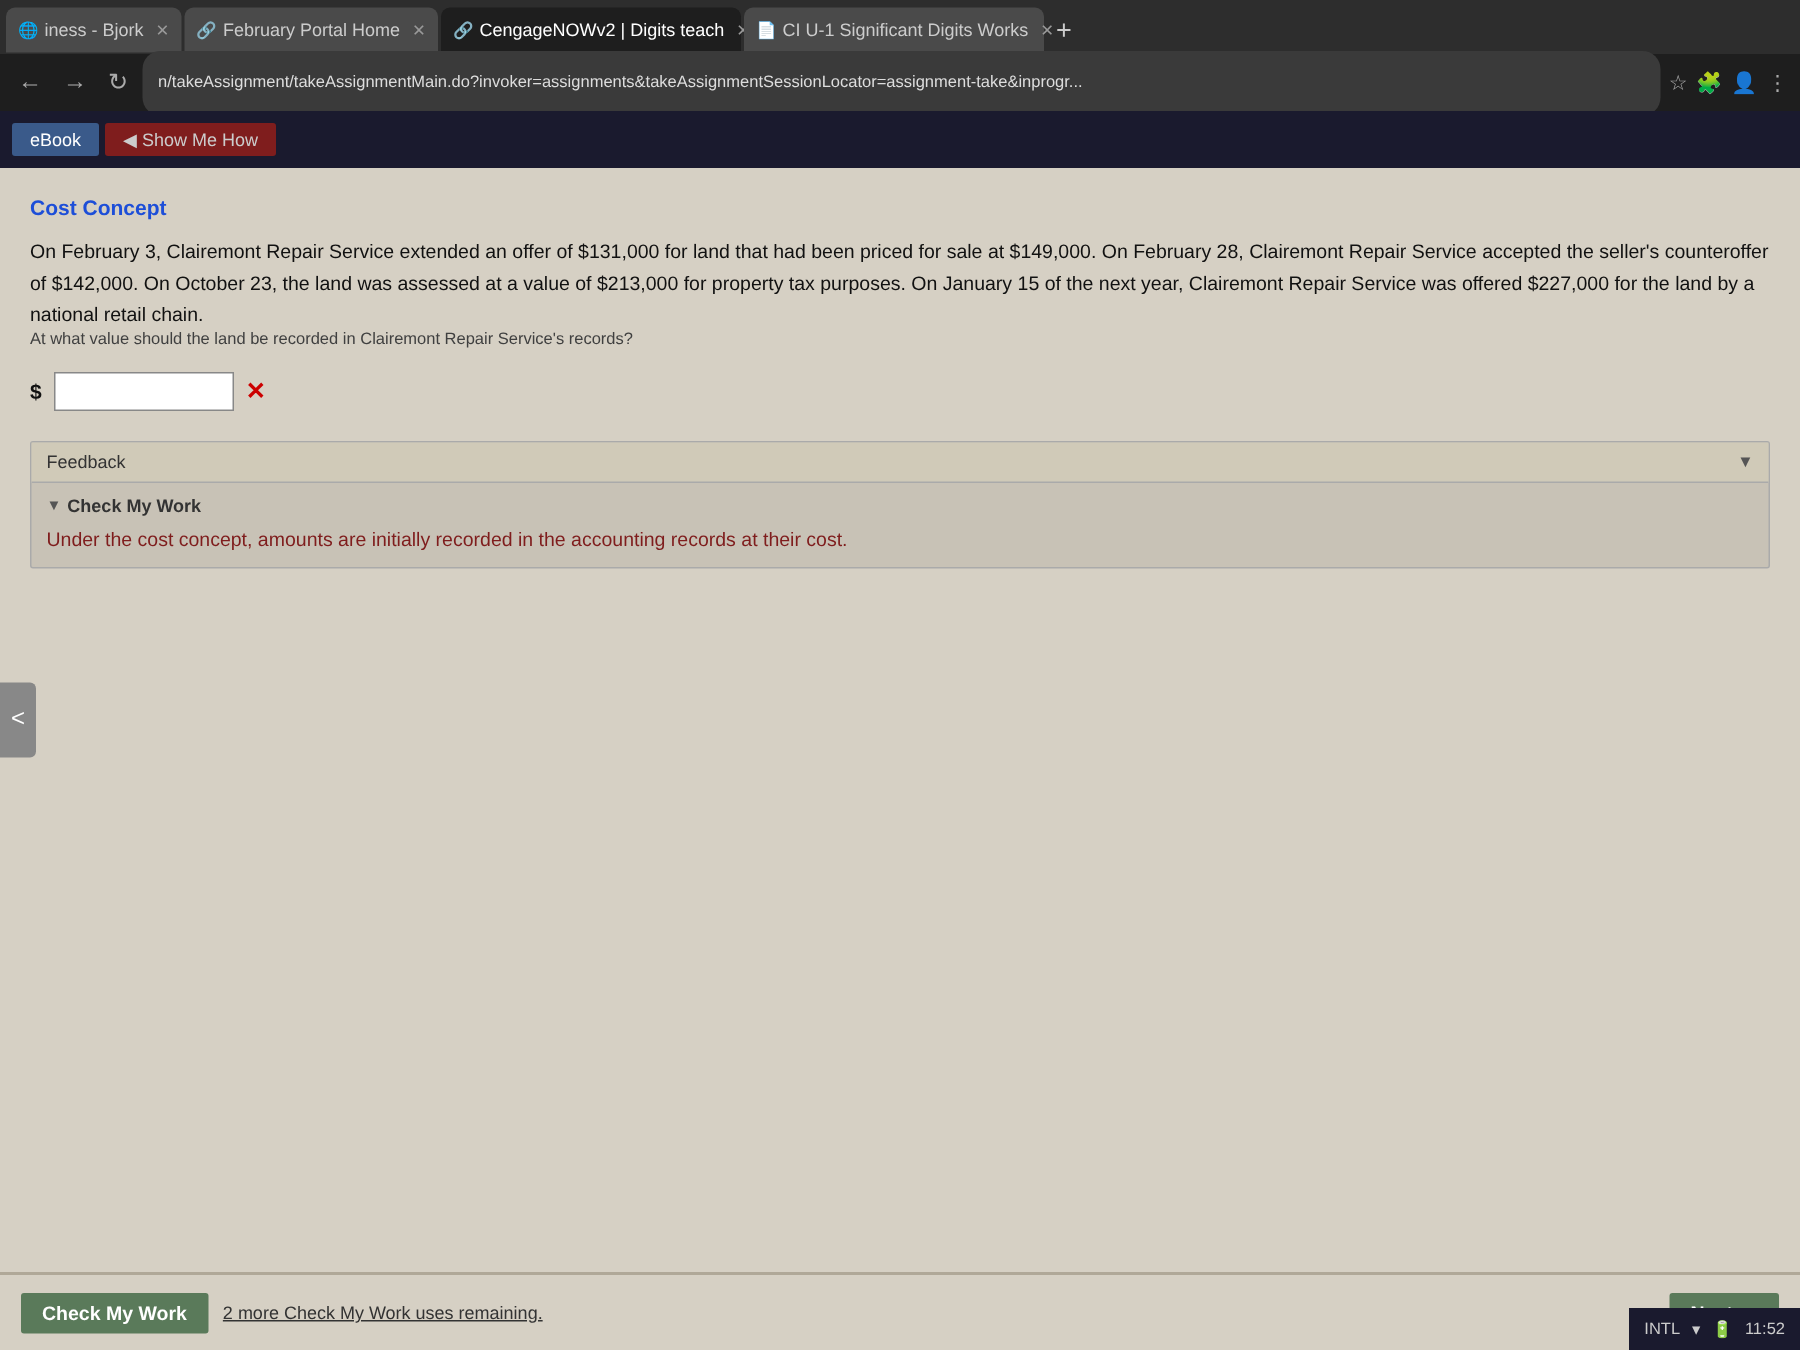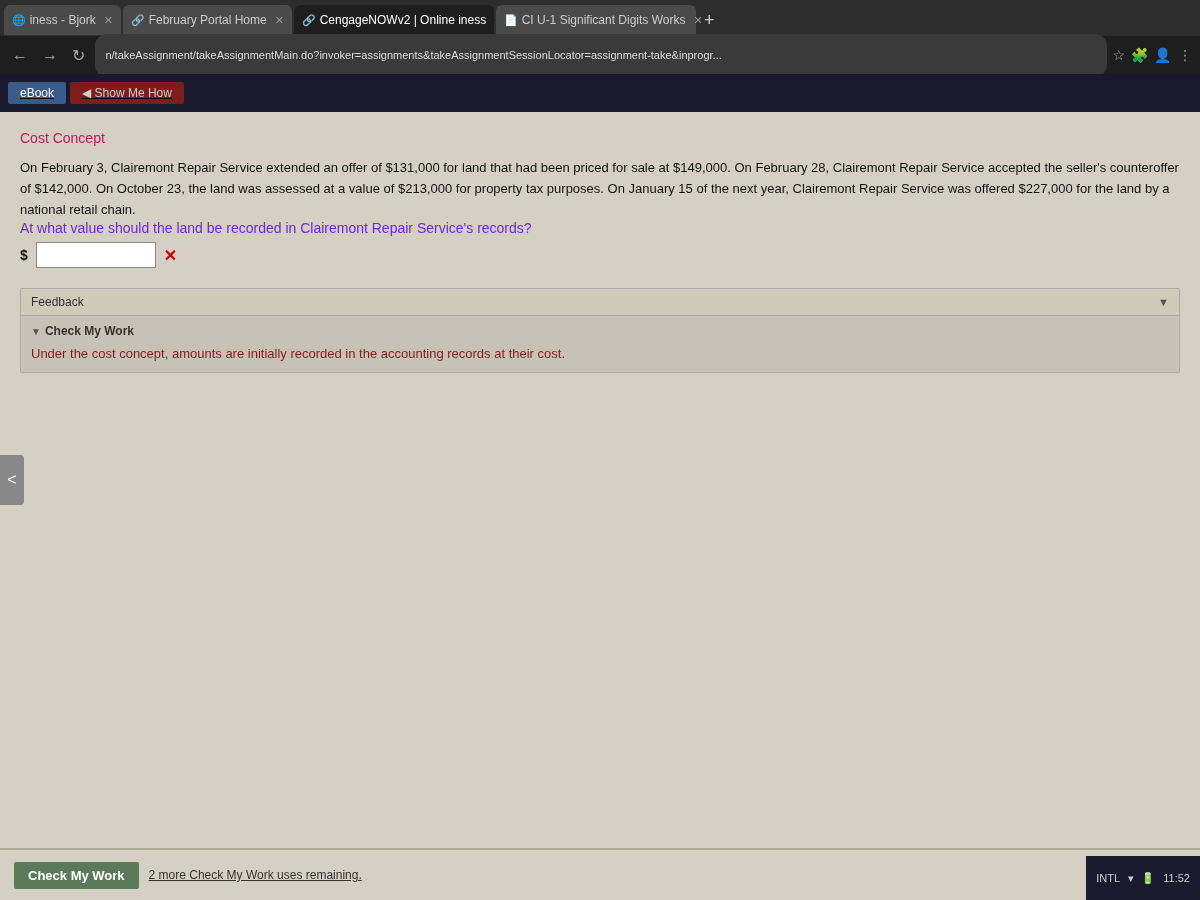--- a/index.html
+++ b/index.html
@@ -75,21 +75,20 @@
     }
 
     
     .app-toolbar {
       display: flex;
       align-items: center;
       background: #1a1a2e;
       height: 38px;
       padding: 0 8px;
       gap: 4px;
-      text-decoration: underline;
     }
     .toolbar-btn {
       background: #7f1d1d;
       border: none;
       color: #ccc;
       font-size: 12px;
       padding: 4px 12px;
       cursor: pointer;
       border-radius: 2px;
     }
@@ -103,35 +102,35 @@
       background: #d6d0c4;
       margin: 0;
       padding: 18px 20px 14px 20px;
       flex: 1;
       overflow-y: auto;
       position: relative;
     }
 
     .section-title {
       font-size: 14px;
-      font-weight: normal;
-      color: #be185d;
+      font-weight: bold;
+      color: #1d4ed8;
       margin-bottom: 12px;
     }
 
     .question-text {
       font-size: 13px;
       color: #111;
       line-height: 1.6;
     }
 
     .question-prompt {
-      font-size: 14px;
-      color: #6d28d9;
-      margin-bottom: 6px;
+      font-size: 11px;
+      color: #404040;
+      margin-bottom: 16px;
       font-weight: 500;
     }
 
     .answer-row {
       display: flex;
       align-items: center;
       gap: 8px;
       margin-bottom: 20px;
     }
     .dollar-sign {
@@ -262,42 +261,42 @@
       position: fixed;
       bottom: 0;
       right: 0;
       background: #1a1a2e;
       color: #ccc;
       font-size: 11px;
       padding: 3px 10px;
       display: flex;
       align-items: center;
       gap: 8px;
-      height: 44px;
+      height: 28px;
     }
     .tray-item { color: #ccc; }
   </style>
 </head>
 <body>
 
 <div class="browser-chrome">
   <div class="tab-bar">
     <div class="tab">
       <span class="tab-icon">🌐</span>
       <span>iness - Bjork</span>
       <span class="tab-close">✕</span>
     </div>
     <div class="tab">
       <span class="tab-icon">🔗</span>
       <span>February Portal Home</span>
       <span class="tab-close">✕</span>
     </div>
     <div class="tab active">
       <span class="tab-icon">🔗</span>
-      <span>CengageNOWv2 | Online iness</span>
+      <span>CengageNOWv2 | Digits teach</span>
       <span class="tab-close">✕</span>
     </div>
     <div class="tab">
       <span class="tab-icon">📄</span>
       <span>CI U-1 Significant Digits Works</span>
       <span class="tab-close">✕</span>
     </div>
     <button class="tab-add">+</button>
   </div>
 

